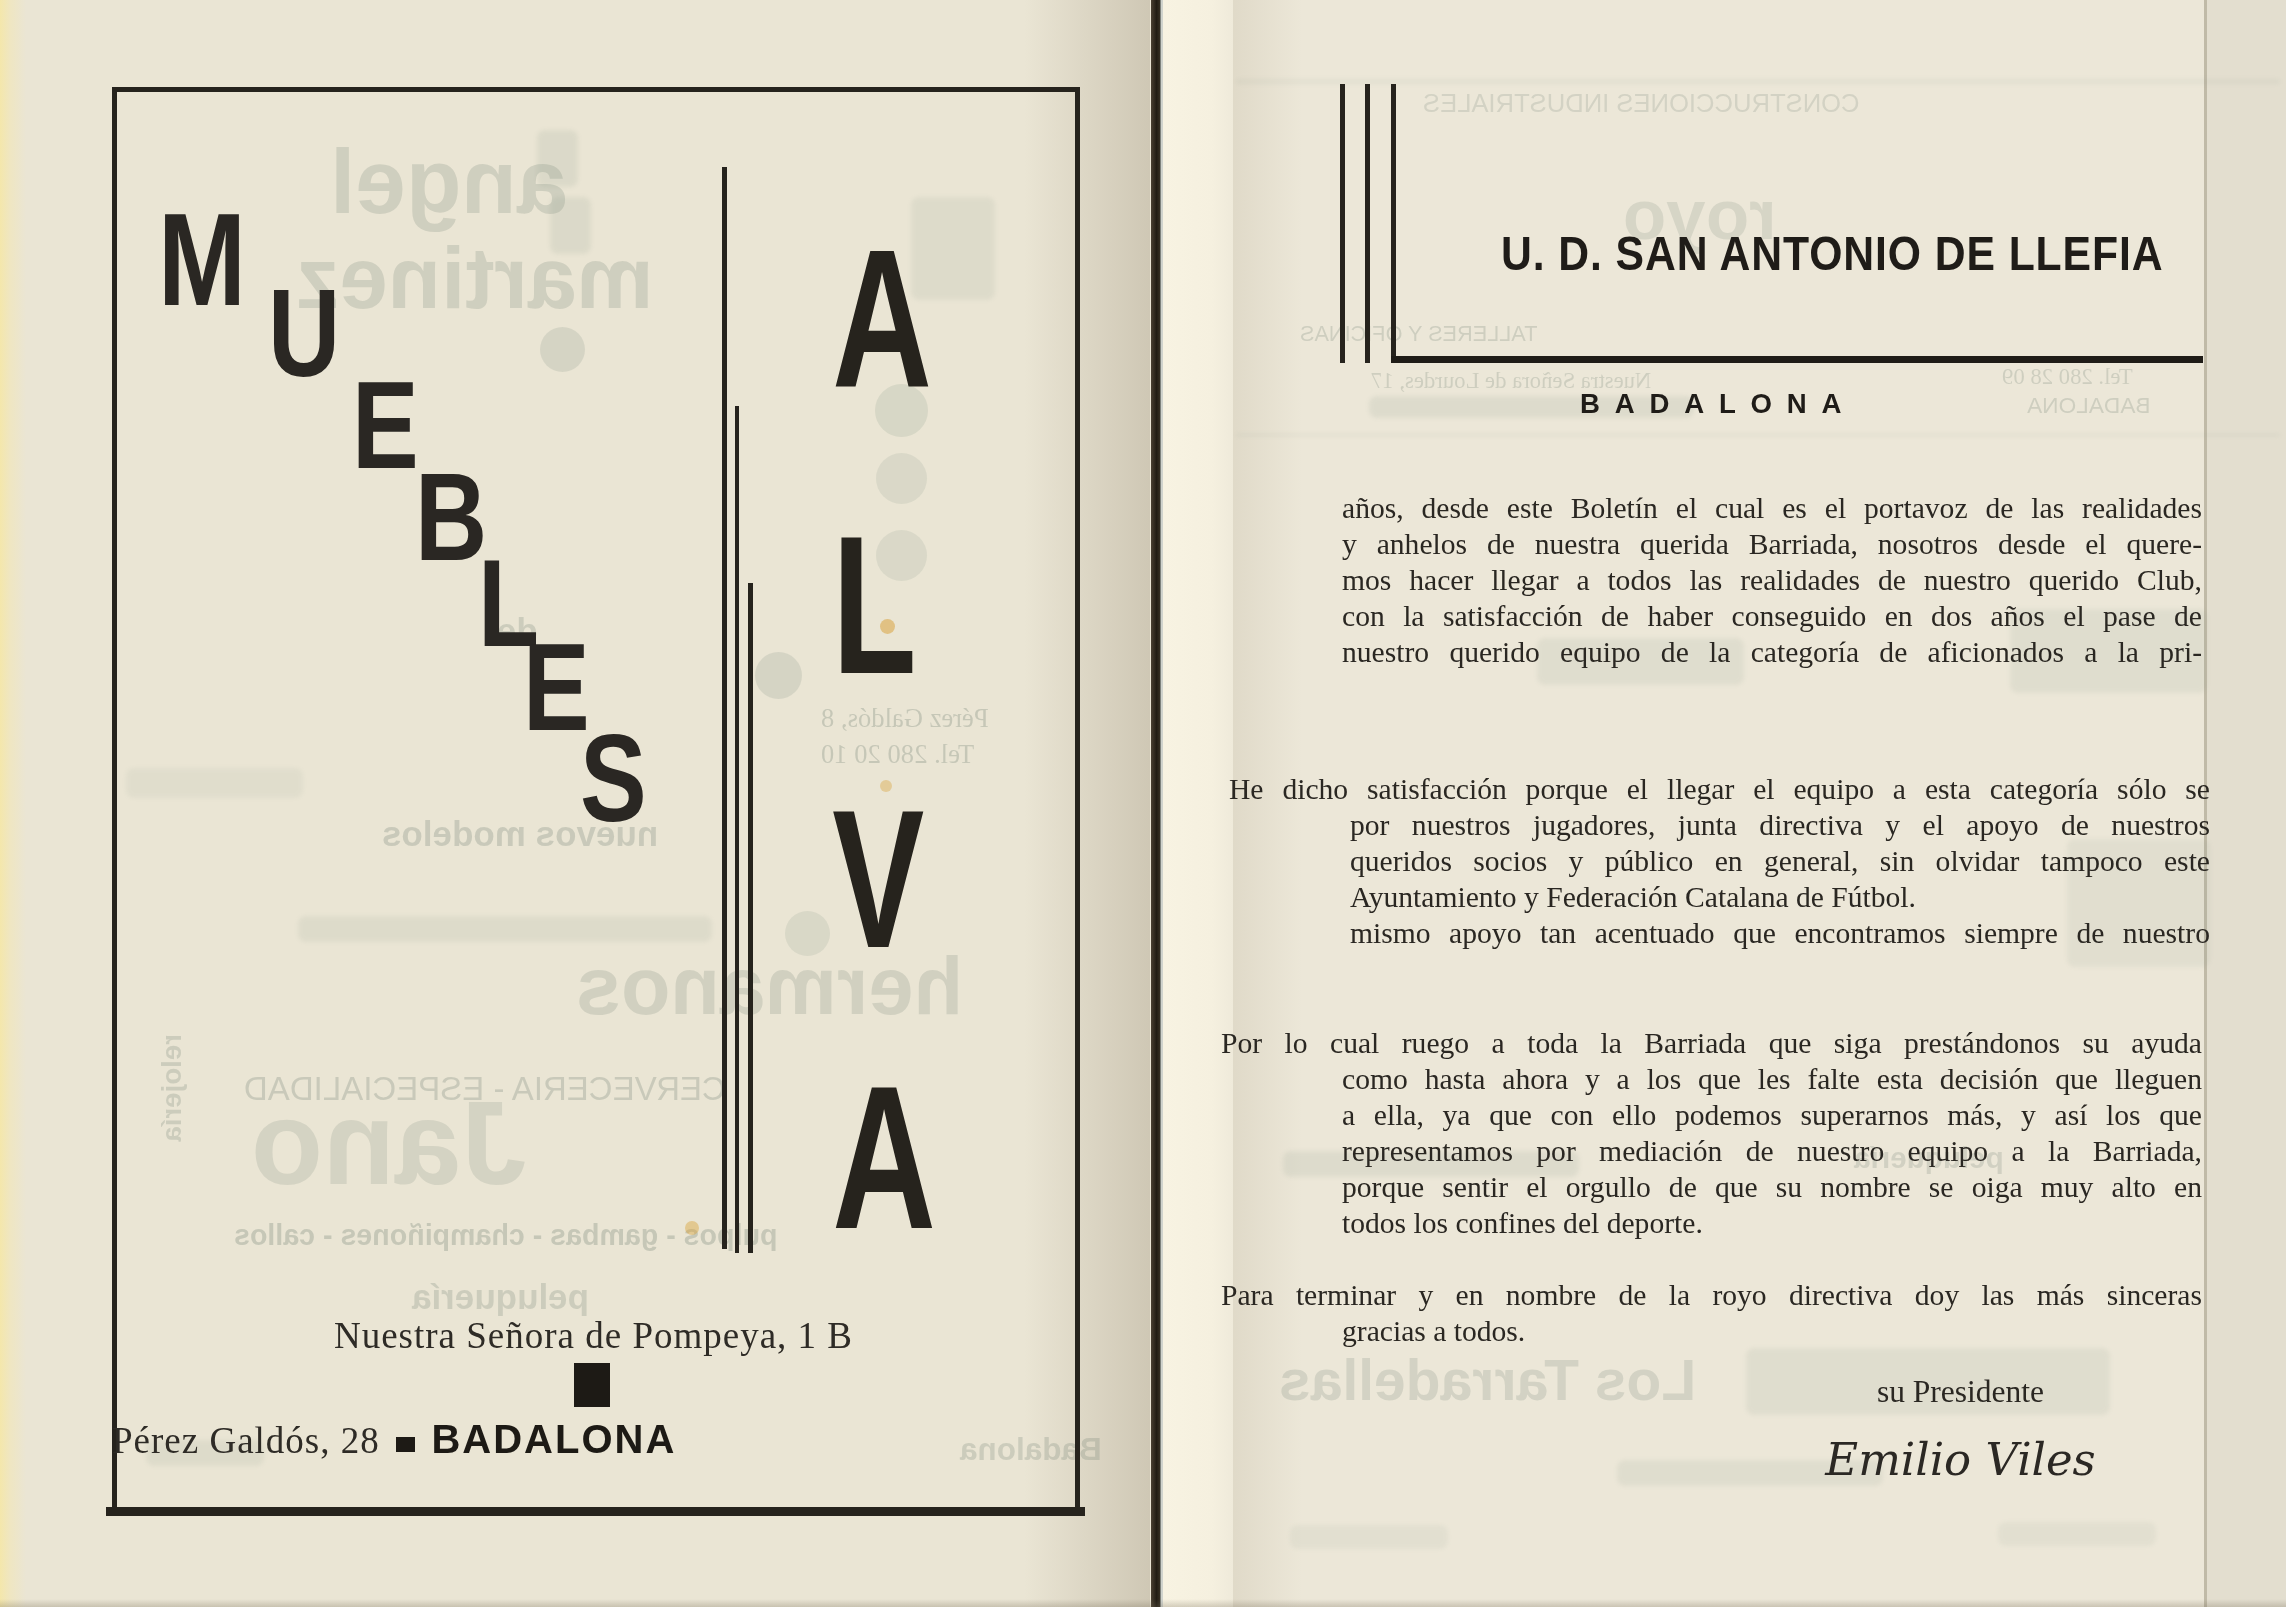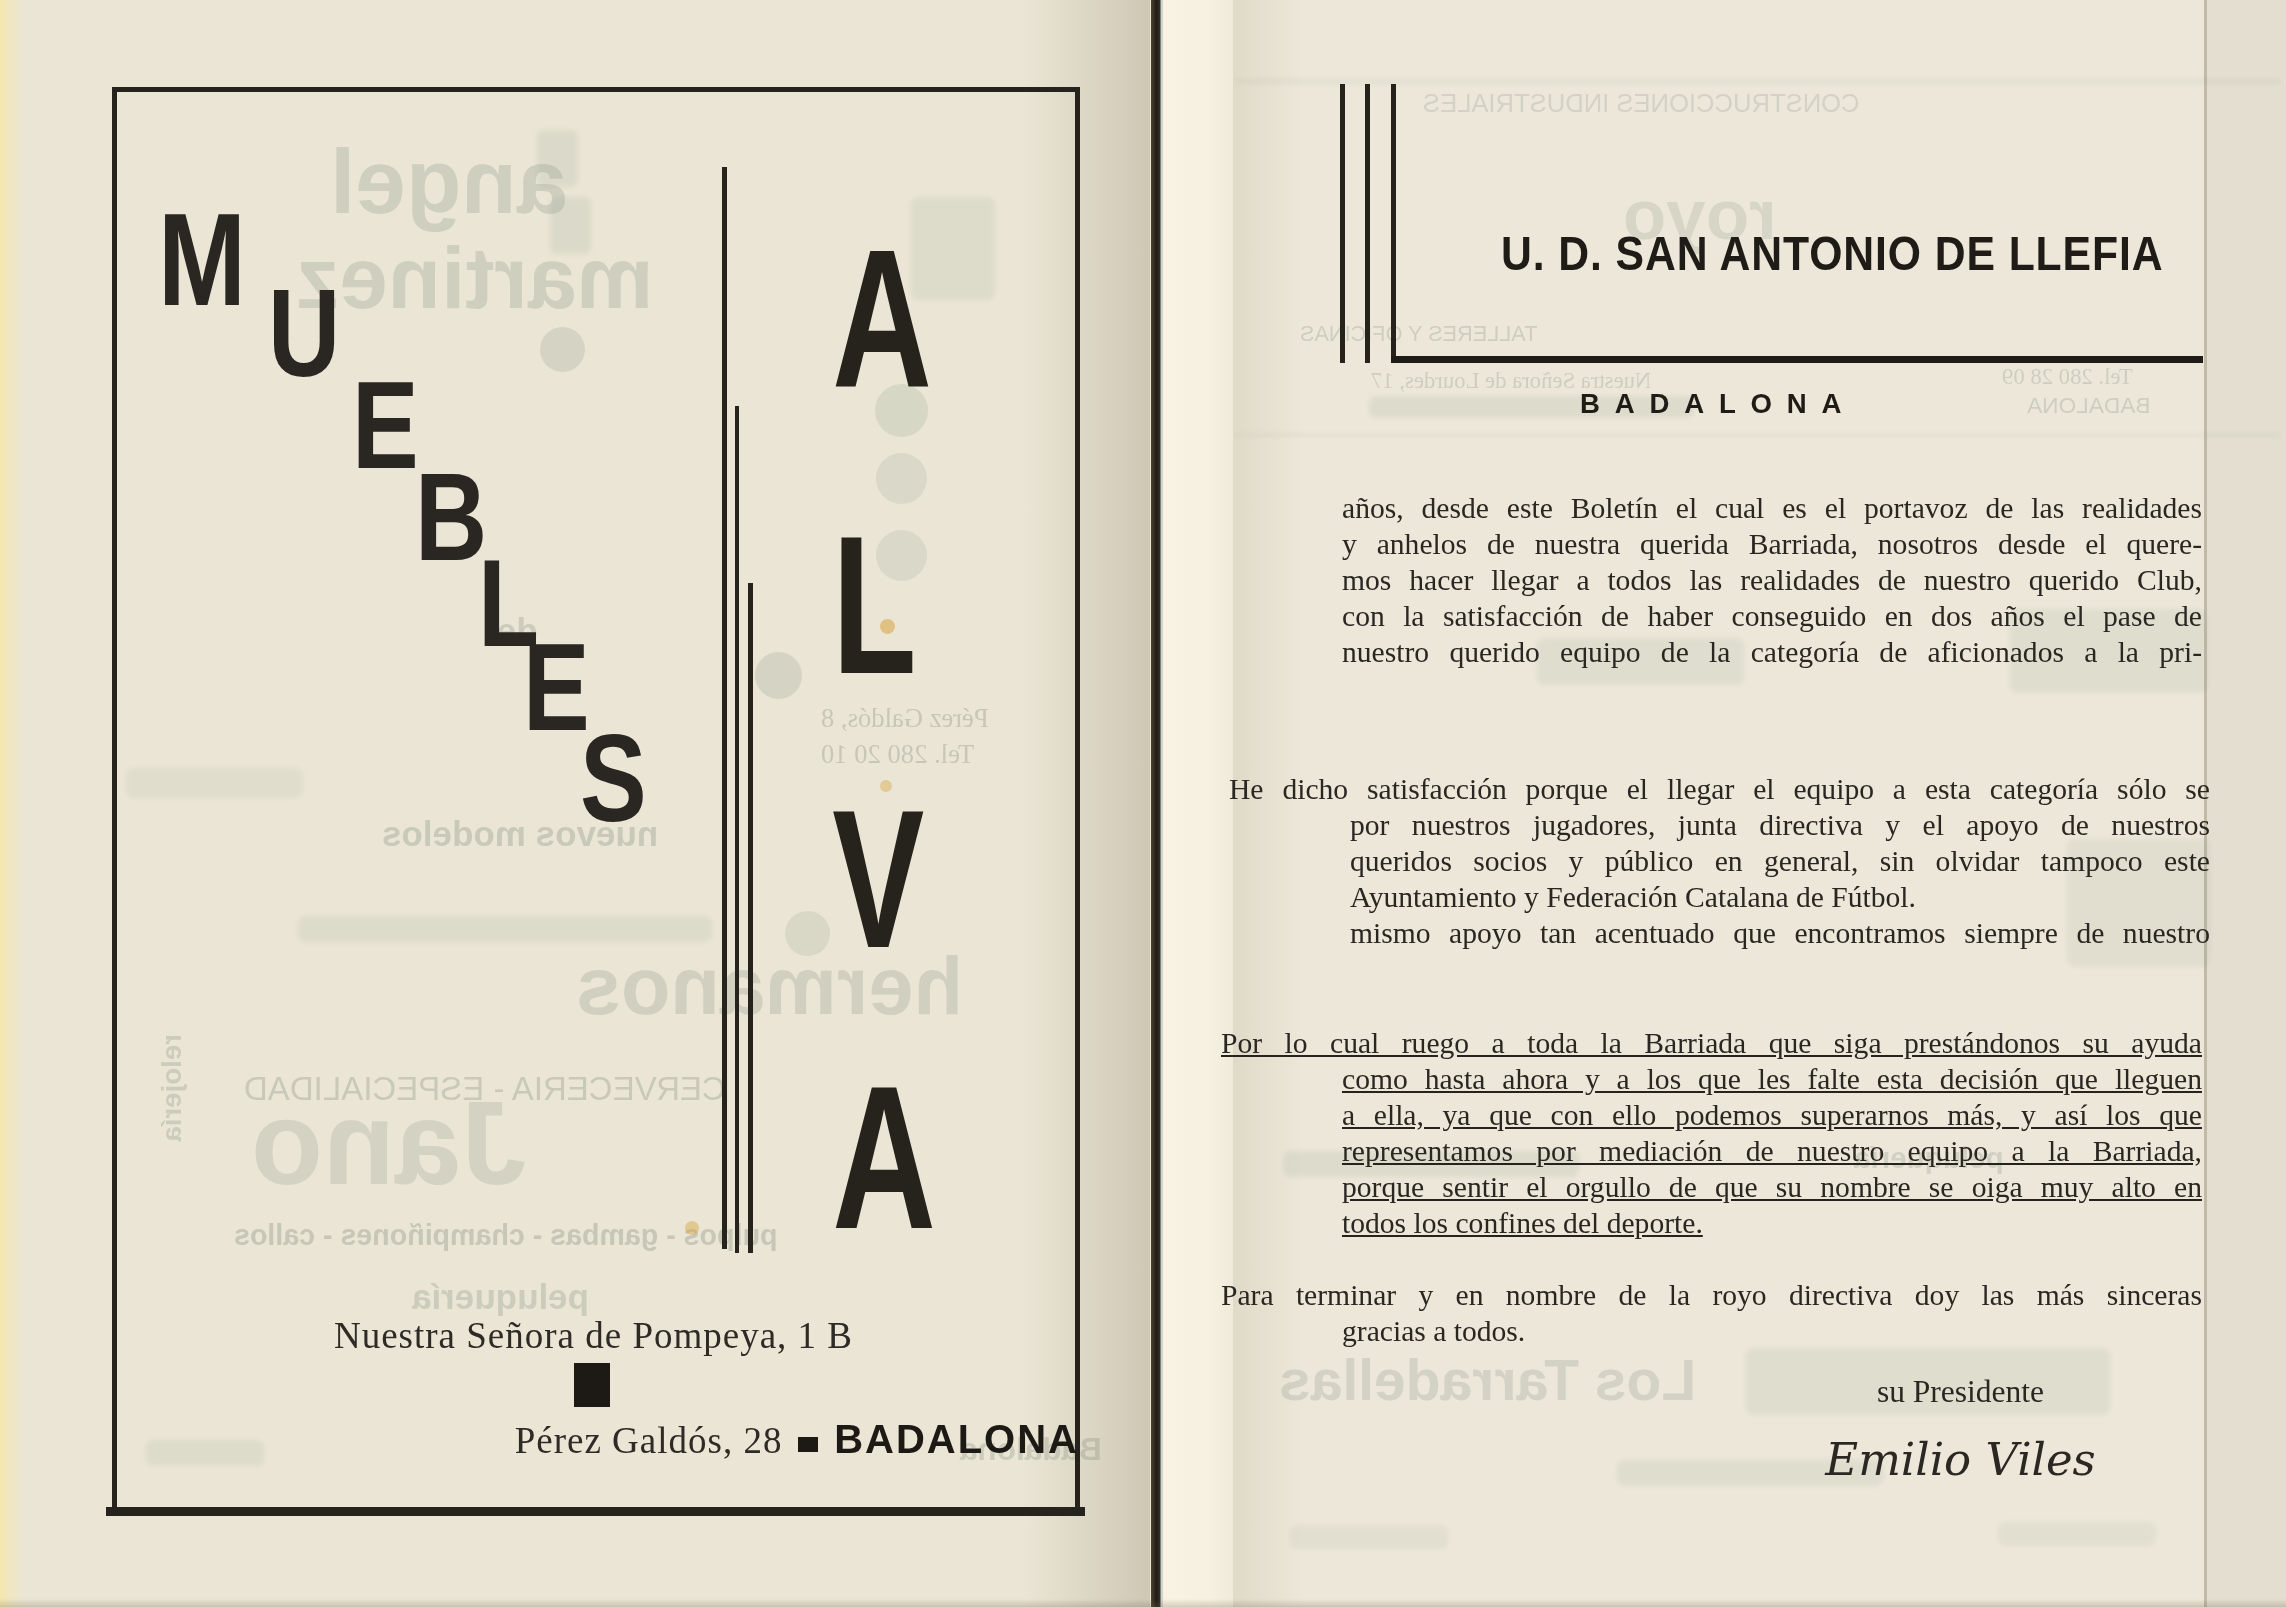--- a/index.html
+++ b/index.html
@@ -55,21 +55,21 @@
 
   .vline{position:absolute;background:#26231d;}
   #lline1{left:722px;top:167px;width:4.9px;height:1082px;}
   #lline2{left:735px;top:406px;width:3.9px;height:847px;}
   #lline3{left:748px;top:583px;width:4.9px;height:670px;}
 
   #address1{position:absolute;left:112px;top:1314px;width:963px;text-align:center;
     font-size:37px;letter-spacing:1px;color:#2e2b26;}
   #ad-square{position:absolute;left:574px;top:1363px;width:36px;height:44px;background:#1d1a15;}
   #address2{position:absolute;left:112px;top:1417px;width:967px;display:flex;
-    justify-content:flex-end;align-items:baseline;gap:16px;}
+    justify-content:flex-start;align-items:baseline;gap:16px;}
   #address2 .street{font-size:37px;letter-spacing:1px;color:#2e2b26;}
   #address2 .sep{width:19.7px;height:14.8px;background:#1d1a15;align-self:center;margin-top:9.9px;}
   #address2 .city{font-family:"Liberation Sans",sans-serif;font-weight:700;font-size:40px;
     letter-spacing:2px;color:#1d1a15;}
 
   
   #rline1{left:1340px;top:84px;width:4.9px;height:279px;}
   #rline2{left:1365px;top:84px;width:4.9px;height:279px;}
   #rline3{left:1391px;top:84px;width:4.9px;height:279px;}
   #club-rule{position:absolute;left:1391px;top:356px;width:812px;height:6.9px;background:#1f1c17;}
@@ -77,21 +77,21 @@
   #club-title{position:absolute;left:1501px;top:226px;transform:scaleX(.89);transform-origin:left top;
     font-family:"Liberation Sans",sans-serif;font-weight:700;font-size:48px;letter-spacing:1px;
     color:#1f1c18;white-space:nowrap;}
   #club-city{position:absolute;left:1580px;top:388px;font-family:"Liberation Sans",sans-serif;
     font-weight:700;font-size:27.6px;letter-spacing:14.8px;color:#1f1c18;white-space:nowrap;}
 
   #letter-body{position:absolute;left:1221px;top:0;width:981px;}
   .para{position:absolute;left:0;width:981px;}
   .para:nth-child(1){top:490px;}
   .para:nth-child(2){top:771px;margin-left:8px;}
-  .para:nth-child(3){top:1025px;text-decoration:underline;}
+  .para:nth-child(3){top:1025px;}
   .para:nth-child(4){top:1277px;}
   .pline{height:36px;line-height:36px;font-size:29.6px;color:#2a2722;
     text-align:justify;text-align-last:justify;overflow:hidden;white-space:nowrap;}
   .pline.cont{padding-left:121px;}
   .pline.last{text-align-last:left;}
 
   #signature{position:absolute;left:1714px;top:1367px;width:493px;text-align:center;}
   #sig-org{font-size:31.5px;color:#2a2722;}
   #sig-role{font-size:31.5px;color:#2a2722;margin-top:6.9px;}
   #sig-name{font-size:45px;font-style:italic;color:#2b2824;margin-top:23.6px;

